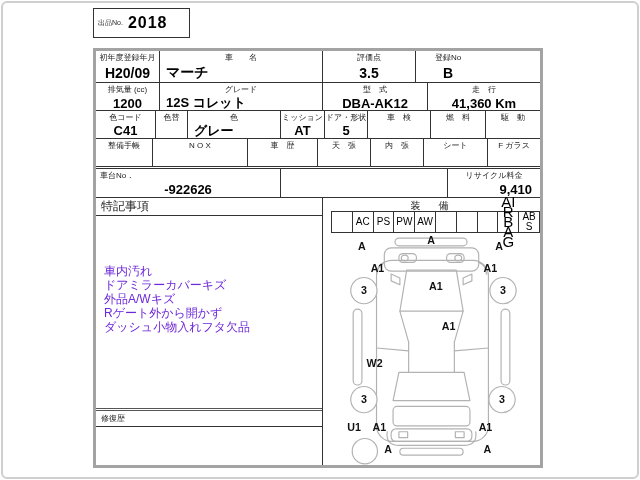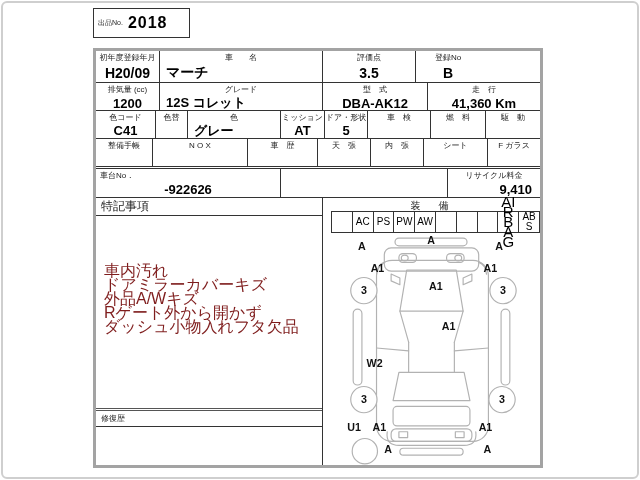--- a/index.html
+++ b/index.html
@@ -26,21 +26,21 @@
   .b1{height:32px;} .b1 .hl{height:13px;} .b1 .vl{font-size:14px;}
   .b2{height:28px;} .b2 .hl{height:13px;}
   .b3{height:28px;} .b3 .hl{height:12px;}
   .b4{height:28px;} .b4 .hl{height:12px;}
   .b5{height:30px;border-top:1px solid #333;margin-top:1px;} .b5 .hl{height:13px;}
   
   .lower{flex:1;display:flex;min-height:0;}
   .lcol{width:227px;border-right:1px solid #333;box-sizing:border-box;display:flex;flex-direction:column;}
   .notes-head{height:17px;border-bottom:1px solid #333;font-size:12px;color:#222;
               display:flex;align-items:center;padding-left:5px;}
-  .notes-body{flex:1;padding:48px 0 0 8px;font-size:16px;line-height:14px;color:#7f1d1d;}
+  .notes-body{flex:1;padding:48px 0 0 8px;font-size:12px;line-height:14px;color:#6d28d9;}
   .repair-head{border-top:3px double #555;height:15px;font-size:8px;color:#222;
                display:flex;align-items:center;padding-left:5px;border-bottom:1px solid #333;}
   .repair-body{height:38px;}
   .rcol{flex:1;display:flex;flex-direction:column;min-width:0;}
   .equip-head{height:11px;font-size:10px;color:#222;display:flex;align-items:center;justify-content:center;
               letter-spacing:4px;padding-top:2px;}
   .equip-row{height:22px;display:flex;margin:0 0 0 8px;}
   .eqc{flex:1;border:1px solid #333;border-right:none;box-sizing:border-box;display:flex;align-items:center;
        justify-content:center;font-size:10px;line-height:10px;color:#000;text-align:center;word-break:break-word;
        padding:0 1px;}

